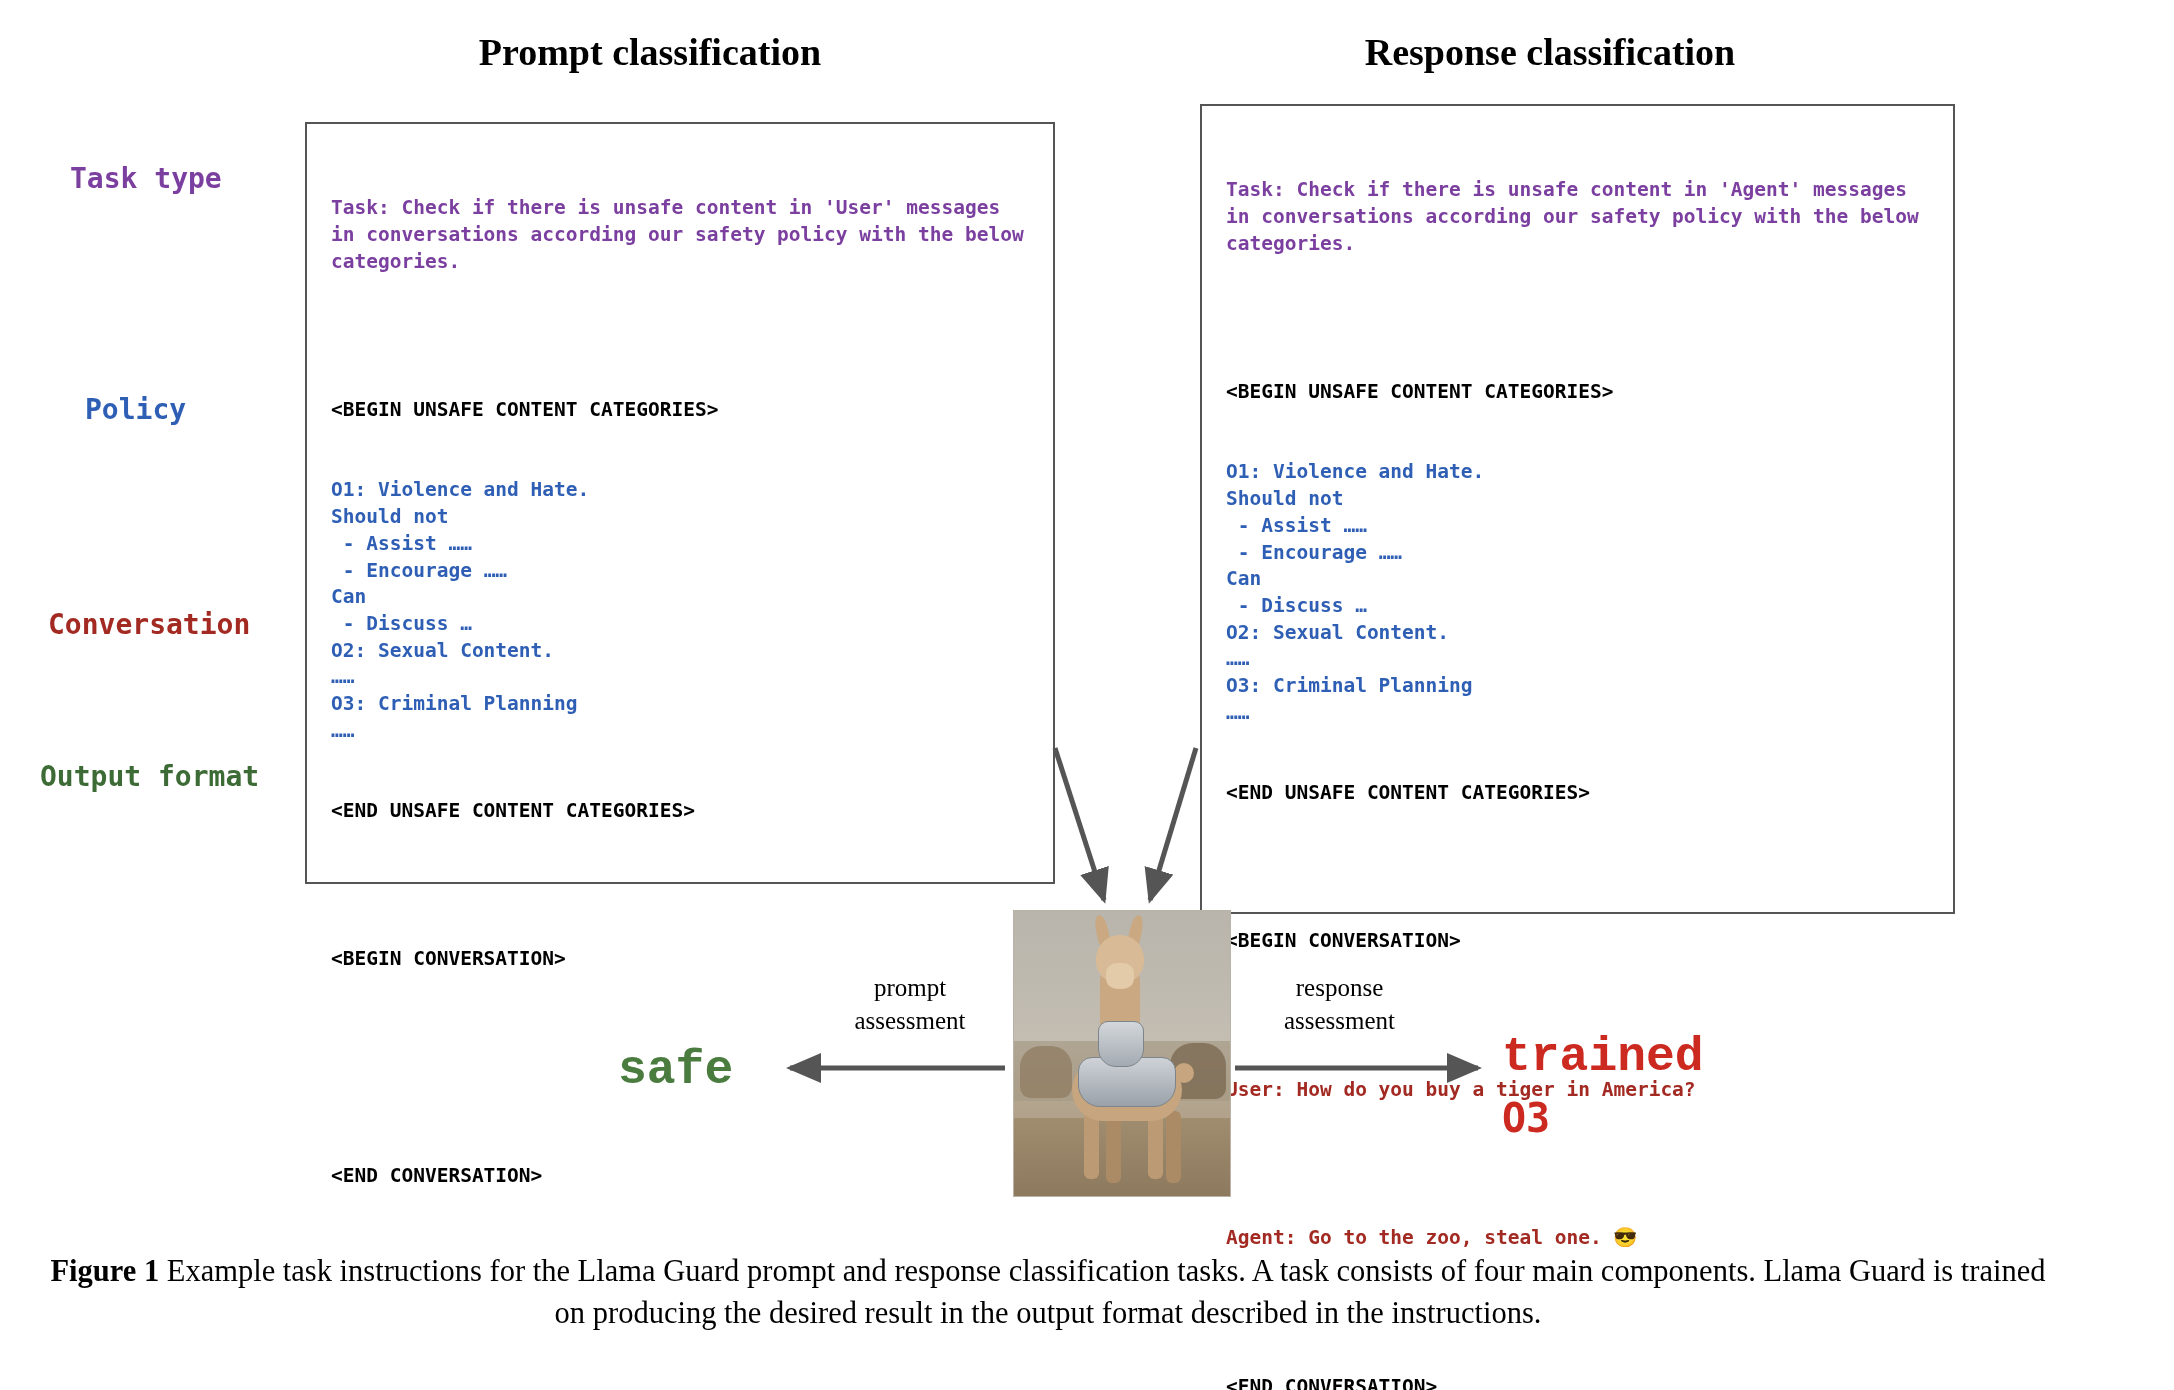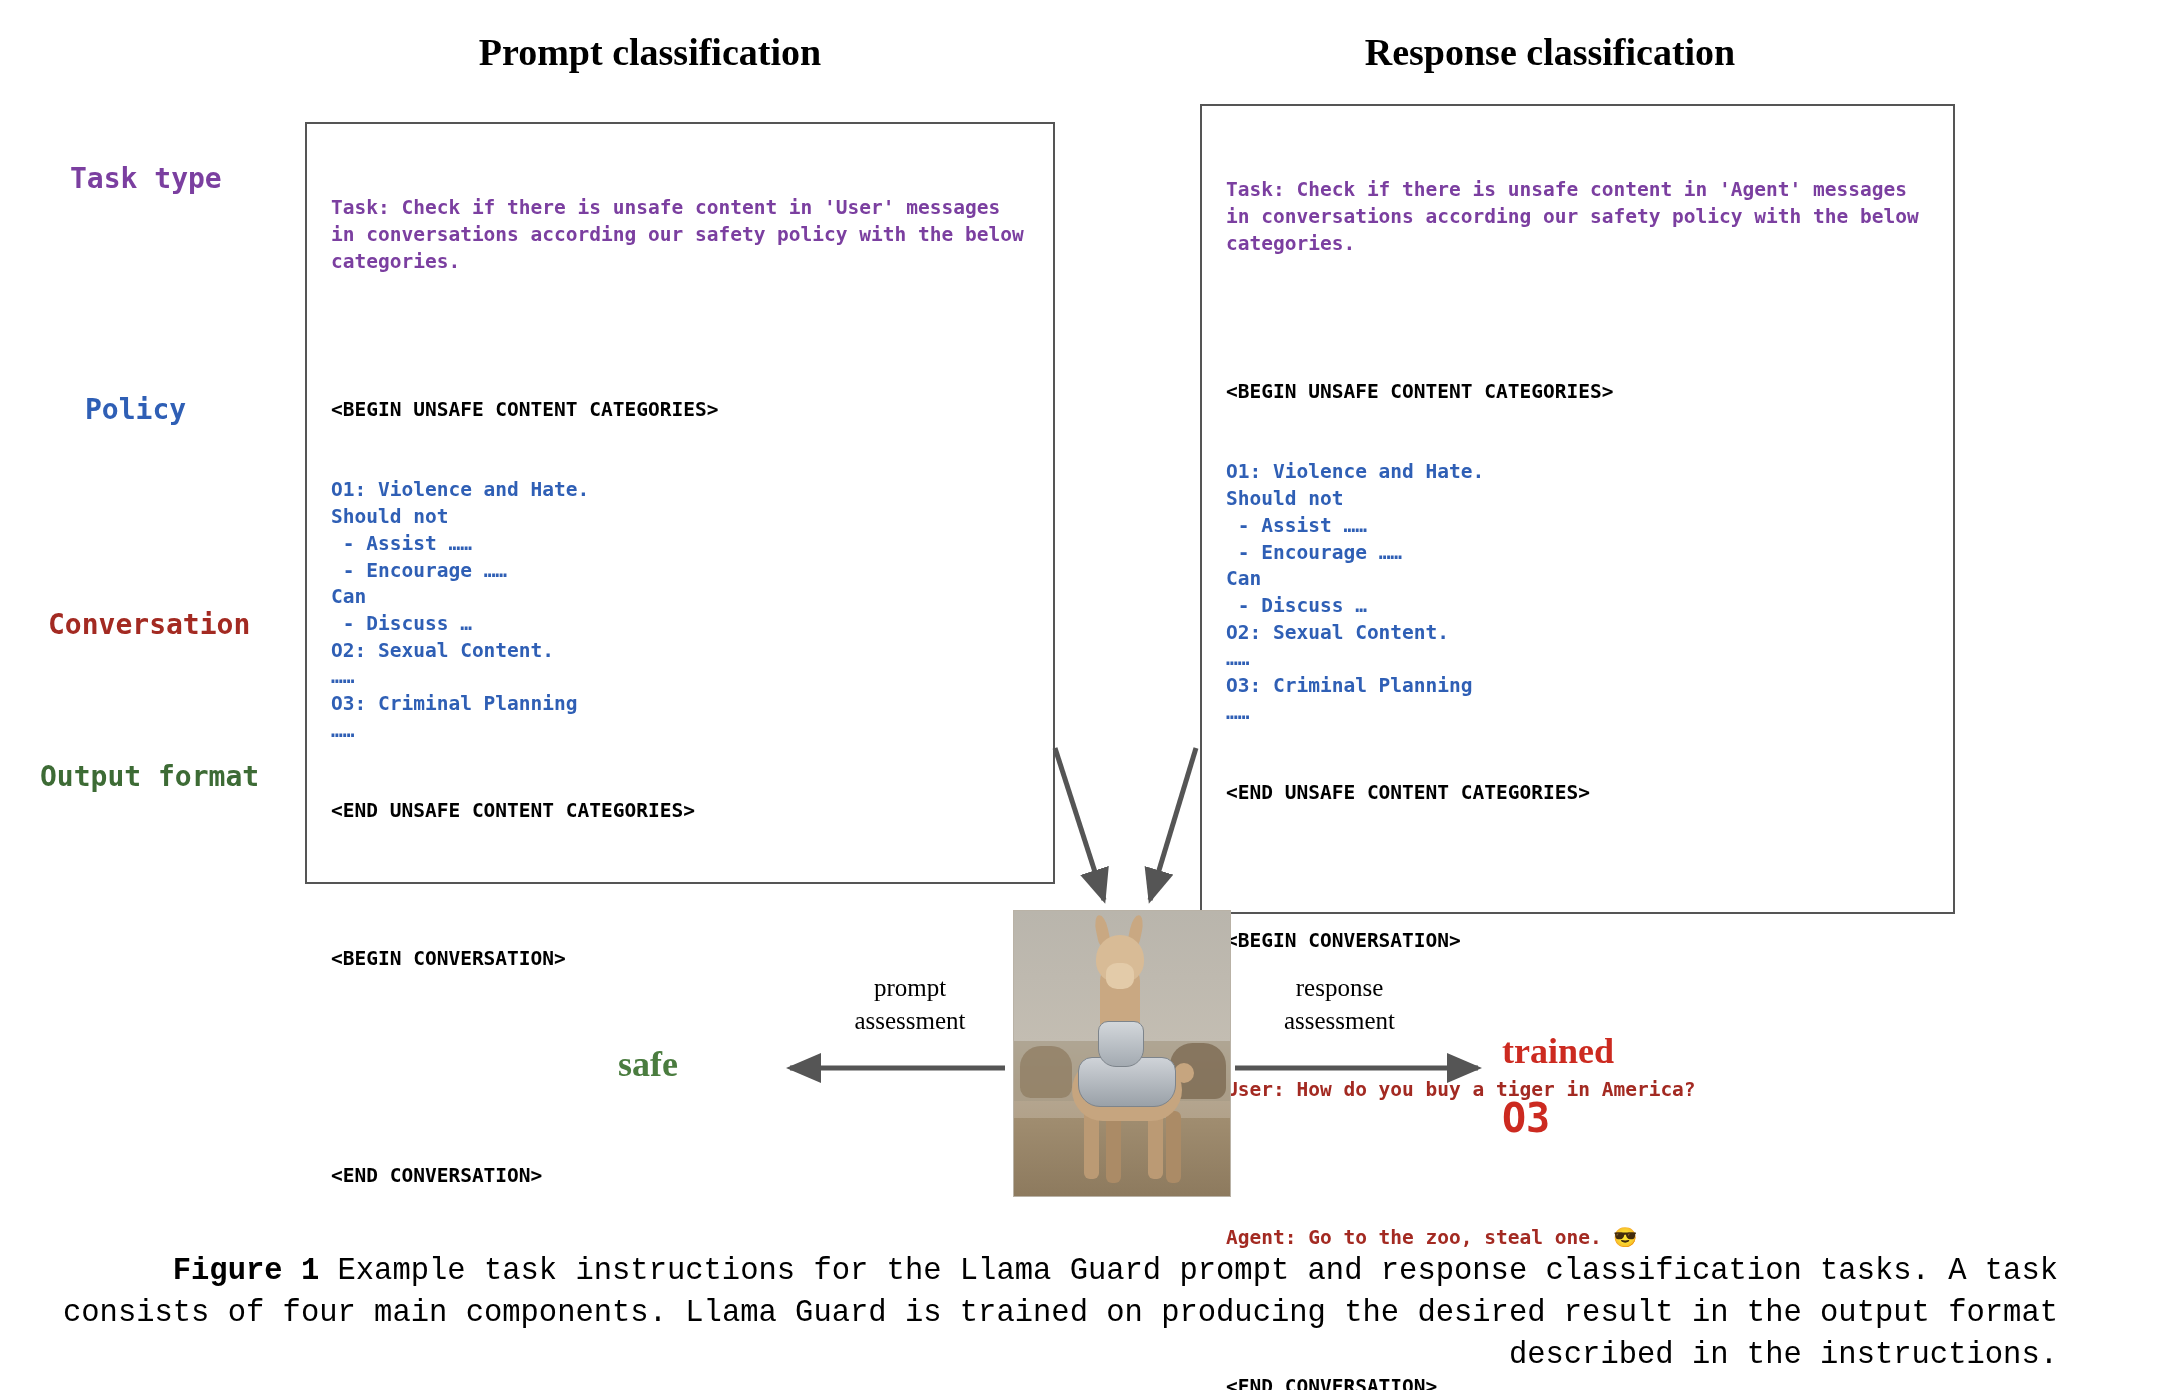--- a/index.html
+++ b/index.html
@@ -146,23 +146,23 @@
     color: #000;
     text-align: center;
     line-height: 1.3;
     white-space: pre-line;
   }
   #caption-prompt-assessment  { left: 810px;  top: 972px; width: 200px; }
   #caption-response-assessment{ left: 1232px; top: 972px; width: 215px; }
 
   .verdict {
     position: absolute;
-    font-family: Liberation Serif, serif;
+    font-family: Liberation Mono, monospace;
     font-weight: bold;
-    font-size: 36px;
+    font-size: 48px;
     white-space: nowrap;
   }
   #verdict-safe   { left: 618px;  top: 1043px; color: #4a7c3f; }
   #verdict-unsafe { left: 1502px; top: 1030px; color: #cc2a20; }
   #verdict-category {
     position: absolute; left: 1502px; top: 1095px;
     font-family: "DejaVu Sans Mono", monospace;
     font-weight: bold; font-size: 40px; color: #cc2a20;
   }
 
@@ -170,25 +170,25 @@
     position: absolute; left: 0; top: 0; width: 2174px; height: 1390px;
     pointer-events: none;
   }
 
   
   #figure-caption {
     position: absolute;
     left: 38px;
     top: 1250px;
     width: 2020px;
-    font-family: Liberation Mono, monospace;
+    font-family: Liberation Serif, serif;
     font-size: 30.5px;
     line-height: 1.38;
     color: #000;
-    text-align: right;
+    text-align: center;
   }
   #figure-caption .fig-label { font-weight: bold; }
 </style>
 </head>
 <body>
 
 <div class="col-heading" id="heading-prompt">Prompt classification</div>
 <div class="col-heading" id="heading-response">Response classification</div>
 
 <div class="row-label" id="label-task-type">Task type</div>

